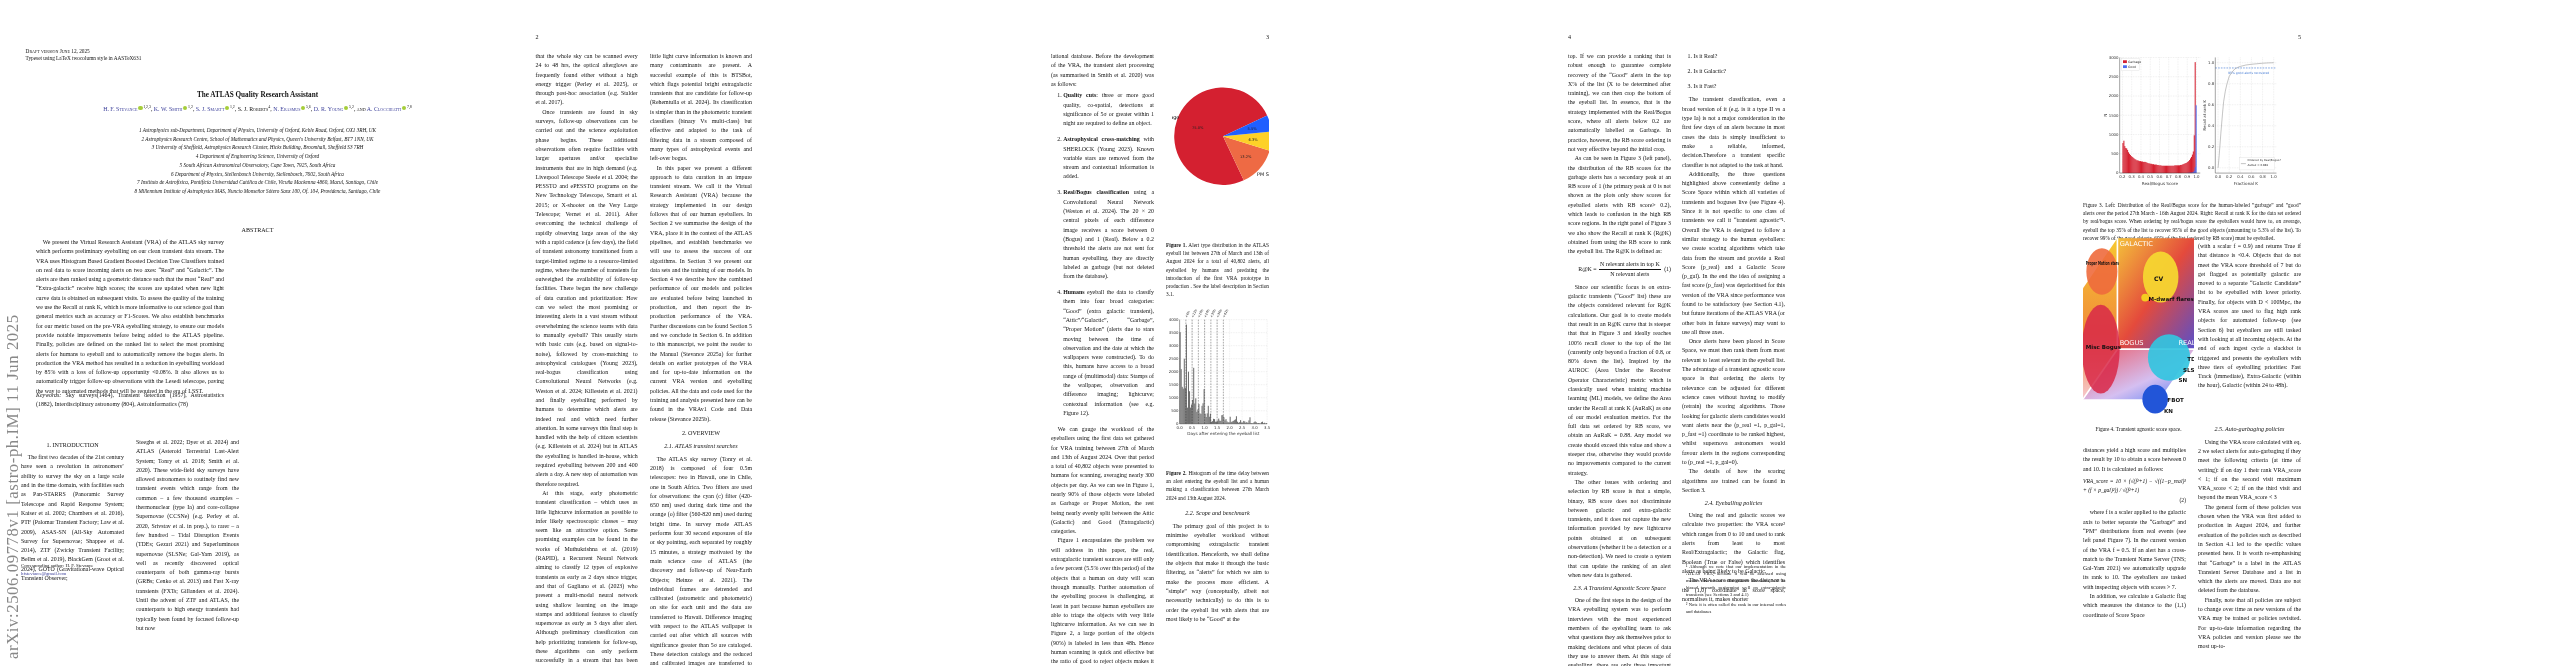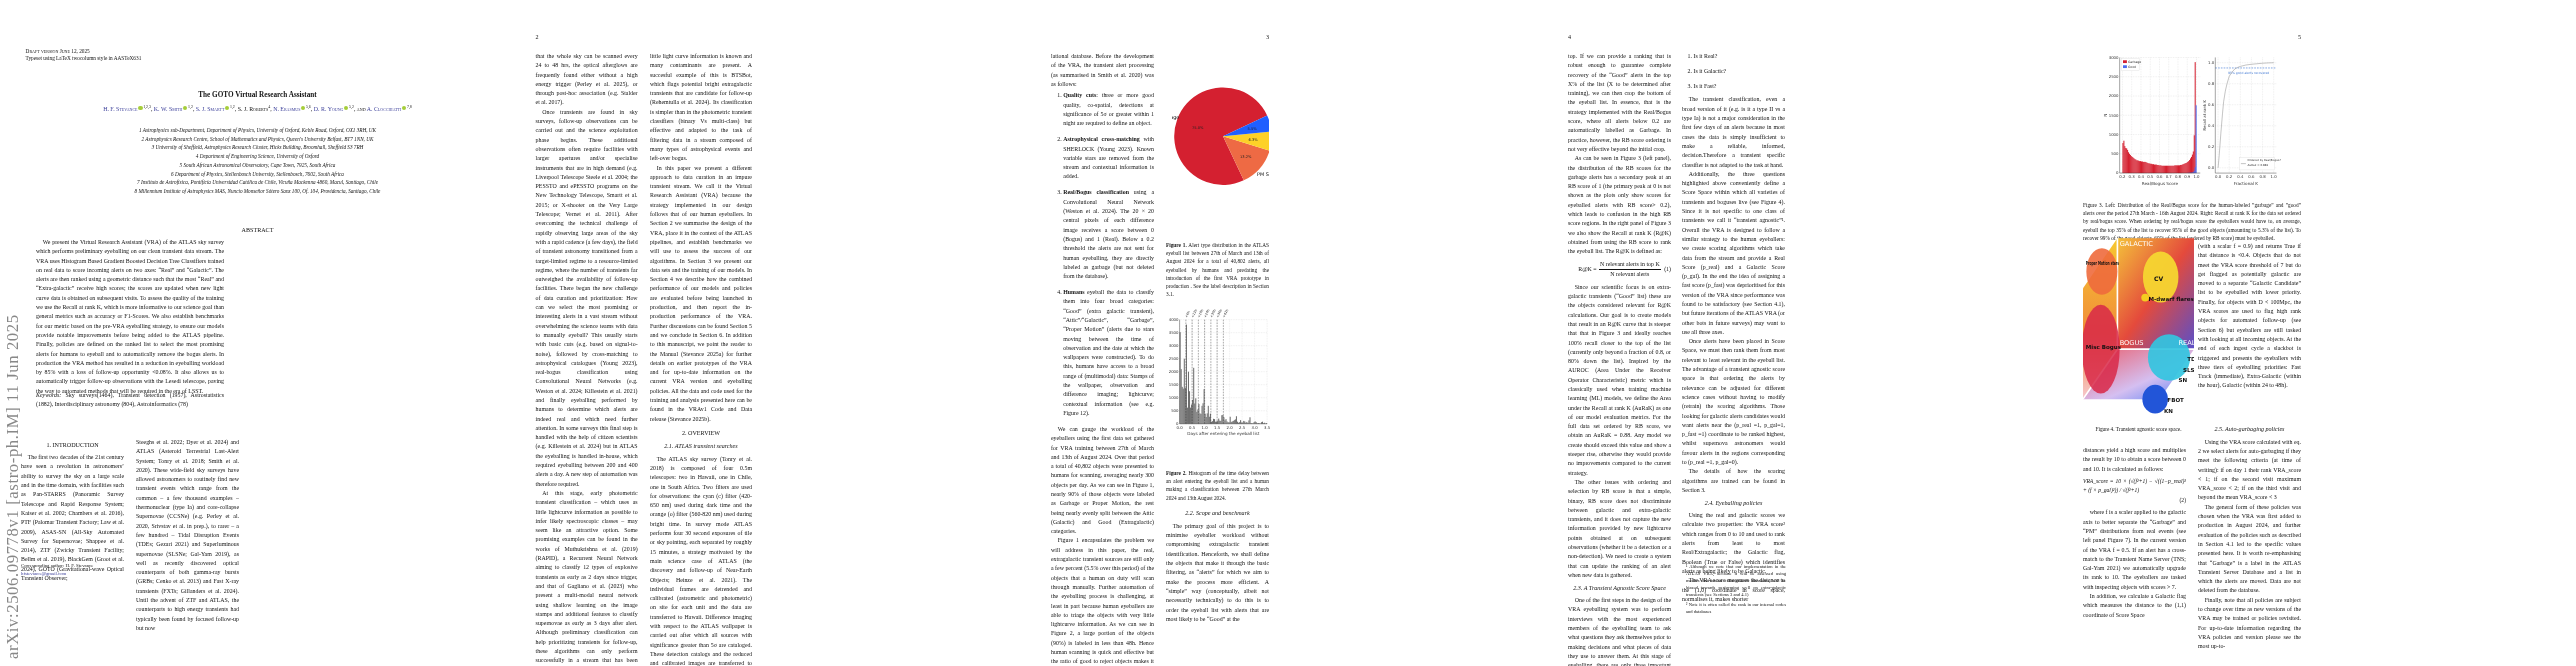--- a/index.html
+++ b/index.html
@@ -33,21 +33,21 @@
 </style>
 </head>
 <body>
 
 <div class="page p1">
   <div class="arxiv">arXiv:2506.09778v1  [astro-ph.IM]  11 Jun 2025</div>
   <div class="hdr">
     <div style="font-variant:small-caps">Draft version June 12, 2025</div>
     <div>Typeset using LaTeX twocolumn style in AASTeX631</div>
   </div>
-  <div class="title">The GOTO Virtual Research Assistant</div>
+  <div class="title">The ATLAS Quality Research Assistant</div>
   <div class="authors" id="authors"><span class="an">H. F. Stevance</span><span class="orcid"></span><sup style="font-size: 3.9px;">1,2,3</sup>, <span class="an">K. W. Smith</span><span class="orcid"></span><sup style="font-size: 3.9px;">1,2</sup>, <span class="an">S. J. Smartt</span><span class="orcid"></span><sup style="font-size: 3.9px;">1,2</sup>, <span class="sc">S. J. Roberts</span><sup style="font-size: 3.9px;">4</sup>, <span class="an">N. Erasmus</span><span class="orcid"></span><sup style="font-size: 3.9px;">5,6</sup>, <span class="an">D. R. Young</span><span class="orcid"></span><sup style="font-size: 3.9px;">5,2</sup>, <span class="sc">and </span><span class="an">A. Clocchiatti</span><span class="orcid"></span><sup style="font-size: 3.9px;">7,8</sup></div>
   <div class="affils" id="affils">
       <div>1 Astrophysics sub-Department, Department of Physics, University of Oxford, Keble Road, Oxford, OX1 3RH, UK</div>
       <div>2 Astrophysics Research Centre, School of Mathematics and Physics, Queen's University Belfast, BT7 1NN, UK</div>
       <div>3 University of Sheffield, Astrophysics Research Cluster, Hicks Building, Broomhall, Sheffield S3 7RH</div>
       <div>4 Department of Engineering Science, University of Oxford</div>
       <div>5 South African Astronomical Observatory, Cape Town, 7925, South Africa</div>
       <div>6 Department of Physics, Stellenbosch University, Stellenbosch, 7602, South Africa</div>
       <div>7 Instituto de Astrofísica, Pontificia Universidad Católica de Chile, Vicuña Mackenna 4860, Macul, Santiago, Chile</div>
       <div>8 Millennium Institute of Astrophysics MAS, Nuncio Monseñor Sótero Sanz 100, Of. 104, Providencia, Santiago, Chile</div>

